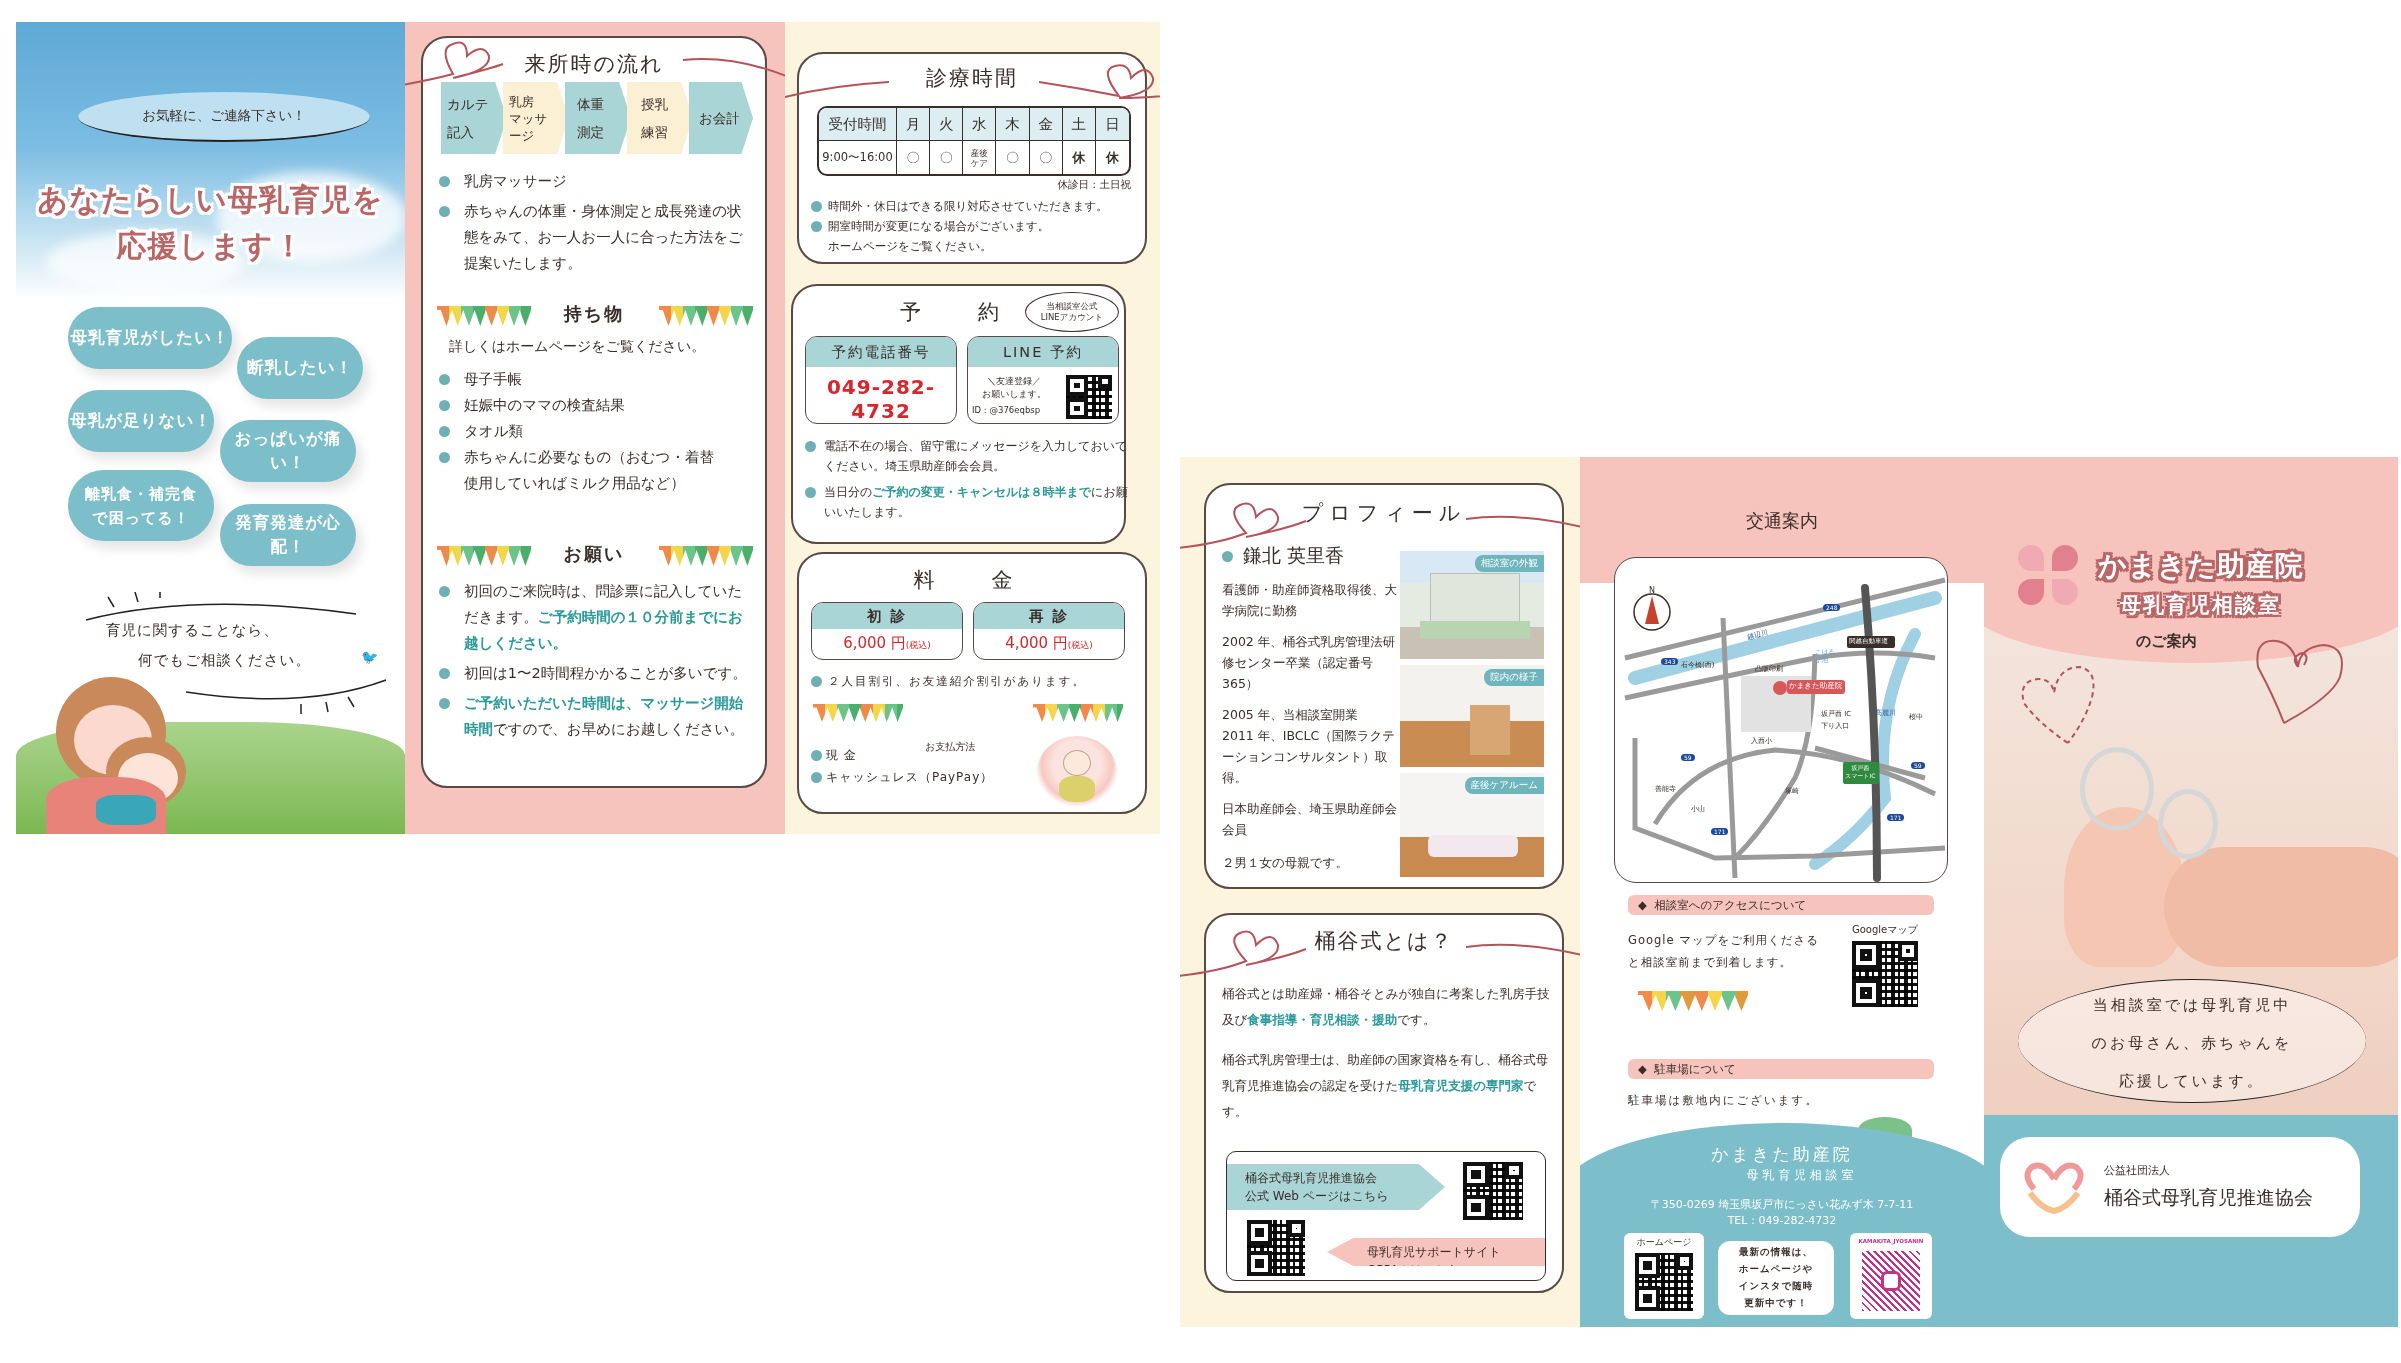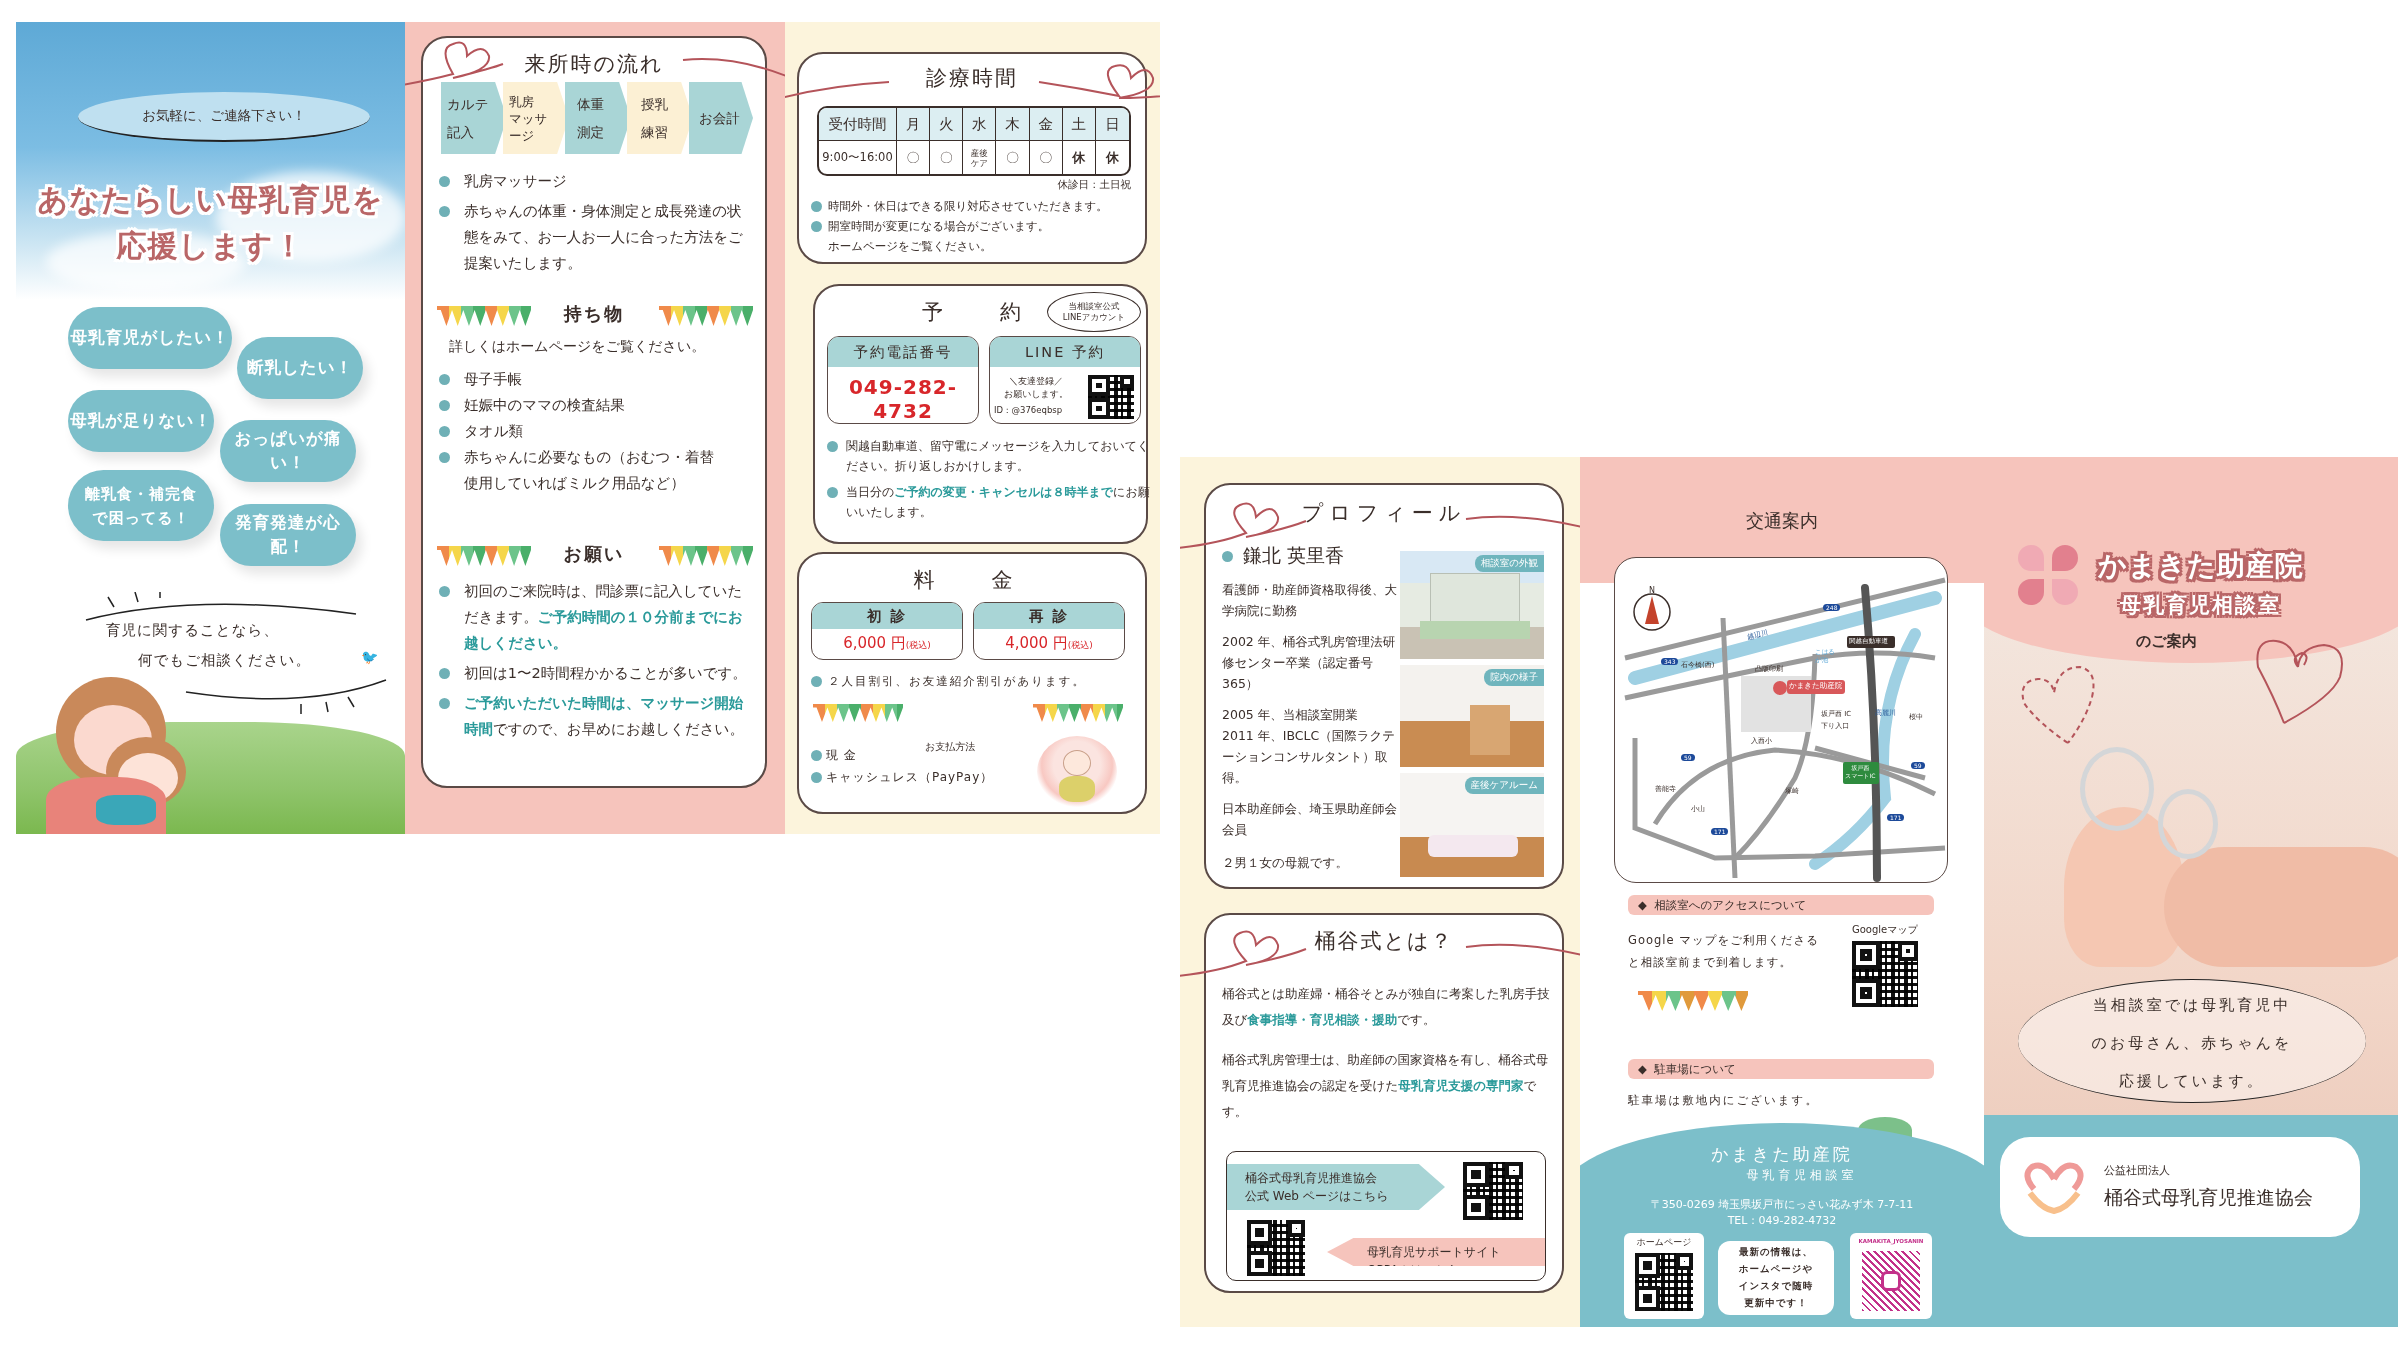--- a/index.html
+++ b/index.html
@@ -212,42 +212,42 @@
             <span>時間外・休日はできる限り対応させていただきます。</span>
           </div>
         <div class="bullet" style="font-size:11.5px;line-height:20px;">
             <span class="dot" style="margin:5px 6px 0 4px;"></span>
             <span style="white-space:pre-line;">開室時間が変更になる場合がございます。
 ホームページをご覧ください。</span>
           </div>
       </div>
     </div>
 
-    <div class="card" style="left:28px;top:262px;width:335px;height:260px;">
+    <div class="card" style="left:6px;top:262px;width:335px;height:260px;">
       <div class="card-title" style="top:12px;letter-spacing:18px;">予　約</div>
       <div class="abs" style="left:232px;top:6px;width:94px;height:40px;border:1.5px solid #3a2e2a;border-radius:50%;background:#fff;font-size:8.5px;line-height:11px;text-align:center;white-space:pre-line;padding-top:8px;">当相談室公式
 LINEアカウント</div>
       <div class="subbox" style="left:12px;top:50px;width:152px;height:88px;">
         <div class="hd">予約電話番号</div>
         <div style="text-align:center;font-size:20px;font-weight:bold;color:#d8262a;margin-top:8px;letter-spacing:1px;">049-282-4732</div>
 
       </div>
       <div class="subbox" style="left:174px;top:50px;width:152px;height:88px;">
         <div class="hd">LINE 予約</div>
         <div class="abs" style="left:6px;top:38px;width:80px;font-size:9px;line-height:13px;text-align:center;white-space:pre-line;">＼友達登録／
 お願いします。</div>
         <div class="abs" style="left:4px;top:68px;font-size:8.5px;">ID：@376eqbsp</div>
         <div class="qr" style="left:96px;top:36px;width:50px;height:48px;">
             <span class="qr-tr"></span>
           </div>
       </div>
       <div class="abs" style="left:8px;top:150px;width:336px;">
         <div class="bullet" style="font-size:12px;line-height:20px;">
             <span class="dot" style="margin:5px 8px 0 4px;"></span>
-            <span>関越自動車道、留守電にメッセージを入力しておいてください。折り返しおかけします。</span>
+            <span>電話不在の場合、留守電にメッセージを入力しておいてください。埼玉県助産師会会員。</span>
           </div>
         <div class="bullet" style="font-size:12px;line-height:20px;margin-top:6px;">
             <span class="dot" style="margin:5px 8px 0 4px;"></span>
             <span><span>当日分の</span><span class="teal-em">ご予約の変更・キャンセルは８時半まで</span><span>にお願いいたします。</span></span>
           </div>
       </div>
     </div>
 
     <div class="card" style="left:12px;top:530px;width:350px;height:262px;">
       <div class="card-title" style="top:12px;letter-spacing:18px;">料　金</div>

